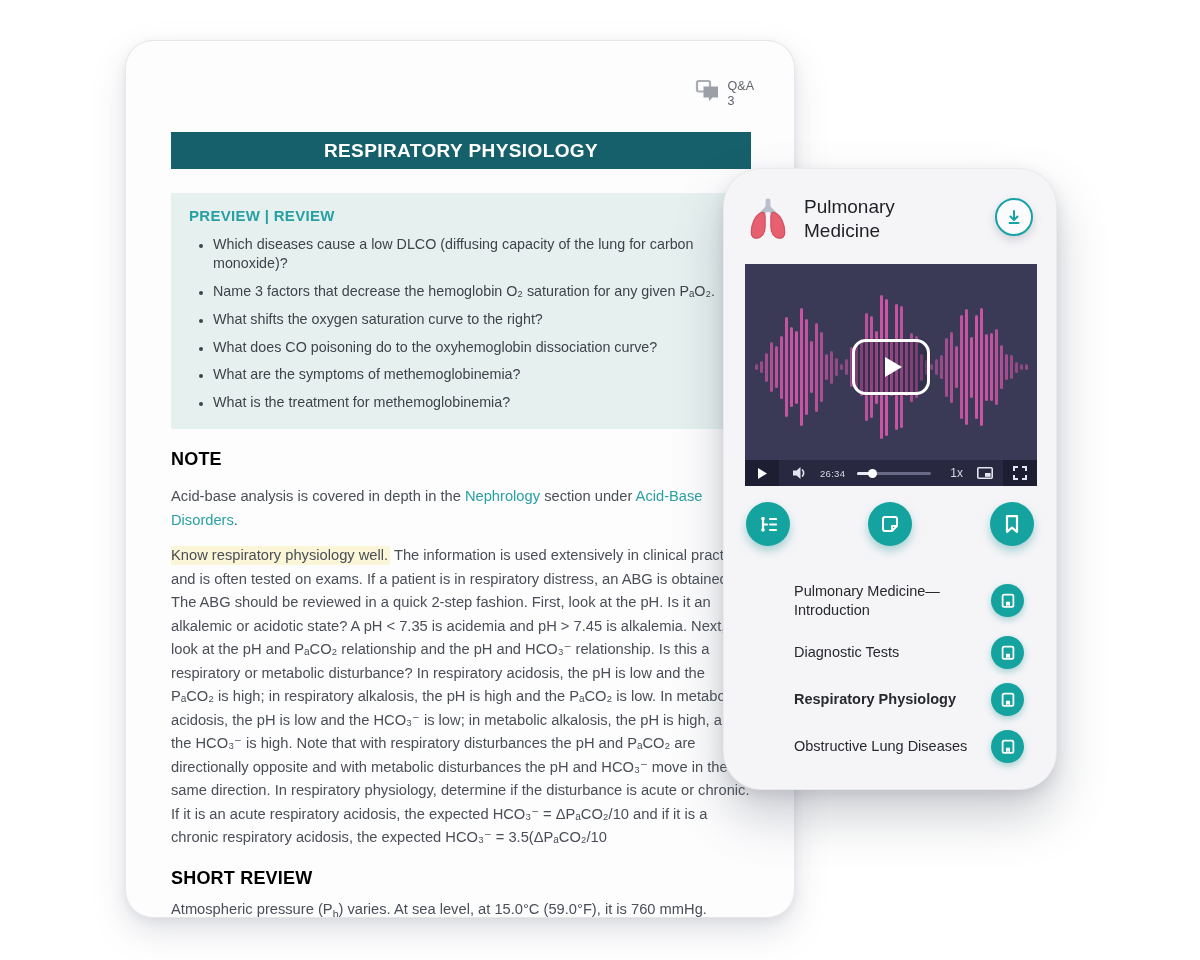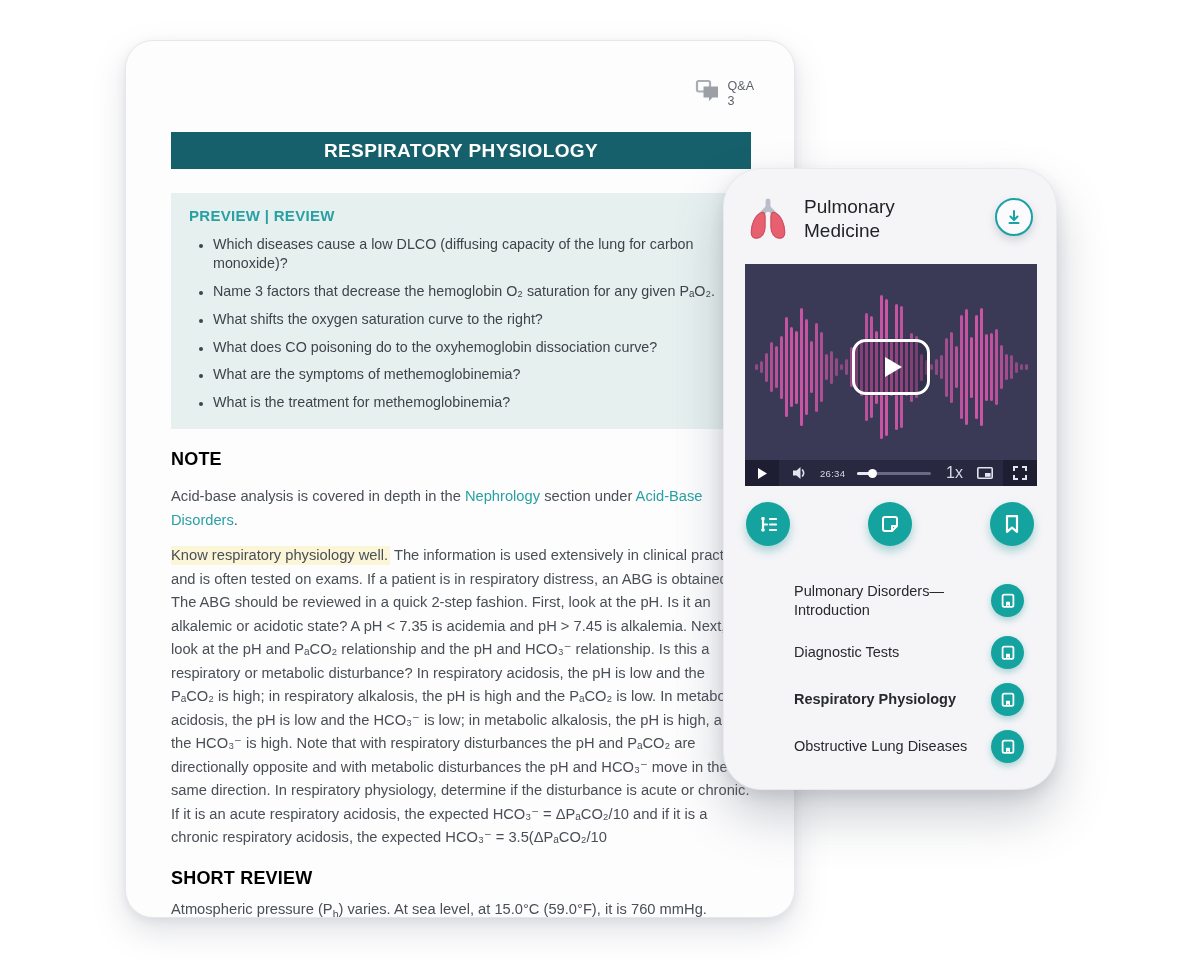--- a/index.html
+++ b/index.html
@@ -79,21 +79,21 @@
   .controls {
     position: absolute; left: 0; right: 0; bottom: 0; height: 26px; background: #282840;
     display: flex; align-items: center; font-size: 9.5px; color: #d6d8e4;
   }
   .ctrl-sq { width: 34px; height: 26px; background: #1e1e33; display: flex; align-items: center; justify-content: center; flex: 0 0 auto; cursor: pointer; }
   .ctrl-vol { margin-left: 13px; cursor: pointer; display: flex; }
   .ctrl-time { margin-left: 13px; letter-spacing: .3px; }
   .slider { position: relative; margin-left: 12px; width: 74px; height: 3px; background: #696b86; border-radius: 2px; cursor: pointer; }
   .slider-fill { position: absolute; left: 0; top: 0; bottom: 0; width: 15px; background: #e8e9f4; border-radius: 2px; }
   .slider-knob { position: absolute; left: 11px; top: -3px; width: 9px; height: 9px; border-radius: 50%; background: #ffffff; }
-  .ctrl-speed { margin-left: auto; font-size: 16px; cursor: pointer; }
+  .ctrl-speed { margin-left: auto; font-size: 12px; cursor: pointer; }
   .ctrl-pip { margin-left: 14px; margin-right: 10px; display: flex; cursor: pointer; }
 
   .actions { display: flex; justify-content: space-between; margin-top: 16px; padding: 0 1px; }
   .action-btn {
     width: 44px; height: 44px; border-radius: 50%; background: #14a39e;
     display: flex; align-items: center; justify-content: center;
     box-shadow: 0 5px 10px rgba(20,140,140,.35); cursor: pointer;
   }
 
   .chapters { margin-top: 26px; }
@@ -288,21 +288,21 @@
         </div>
         <div class="action-btn">
           <svg width="16" height="20" viewBox="0 0 16 20">
             <path d="M3 2.2 h10 v15.6 l-5 -4.2 -5 4.2 z" fill="none" stroke="#ffffff" stroke-width="2.2" stroke-linejoin="round"></path>
           </svg>
         </div>
       </div>
 
       <div class="chapters">
         <div class="chapter-row tall">
-          <span class="chapter-label">Pulmonary Disorders—Introduction</span>
+          <span class="chapter-label">Pulmonary Medicine—Introduction</span>
           <span class="book-btn">
             <svg width="16" height="16" viewBox="0 0 16 16">
               <rect x="2.6" y="1.6" width="10.8" height="12.2" rx="1.6" fill="none" stroke="#ffffff" stroke-width="1.8"></rect>
               <path d="M6 13.8 v-5 h4 v5 l-2 -1.7 z" fill="#ffffff"></path>
             </svg>
           </span>
         </div>
         <div class="chapter-row">
           <span class="chapter-label">Diagnostic Tests</span>
           <span class="book-btn">

